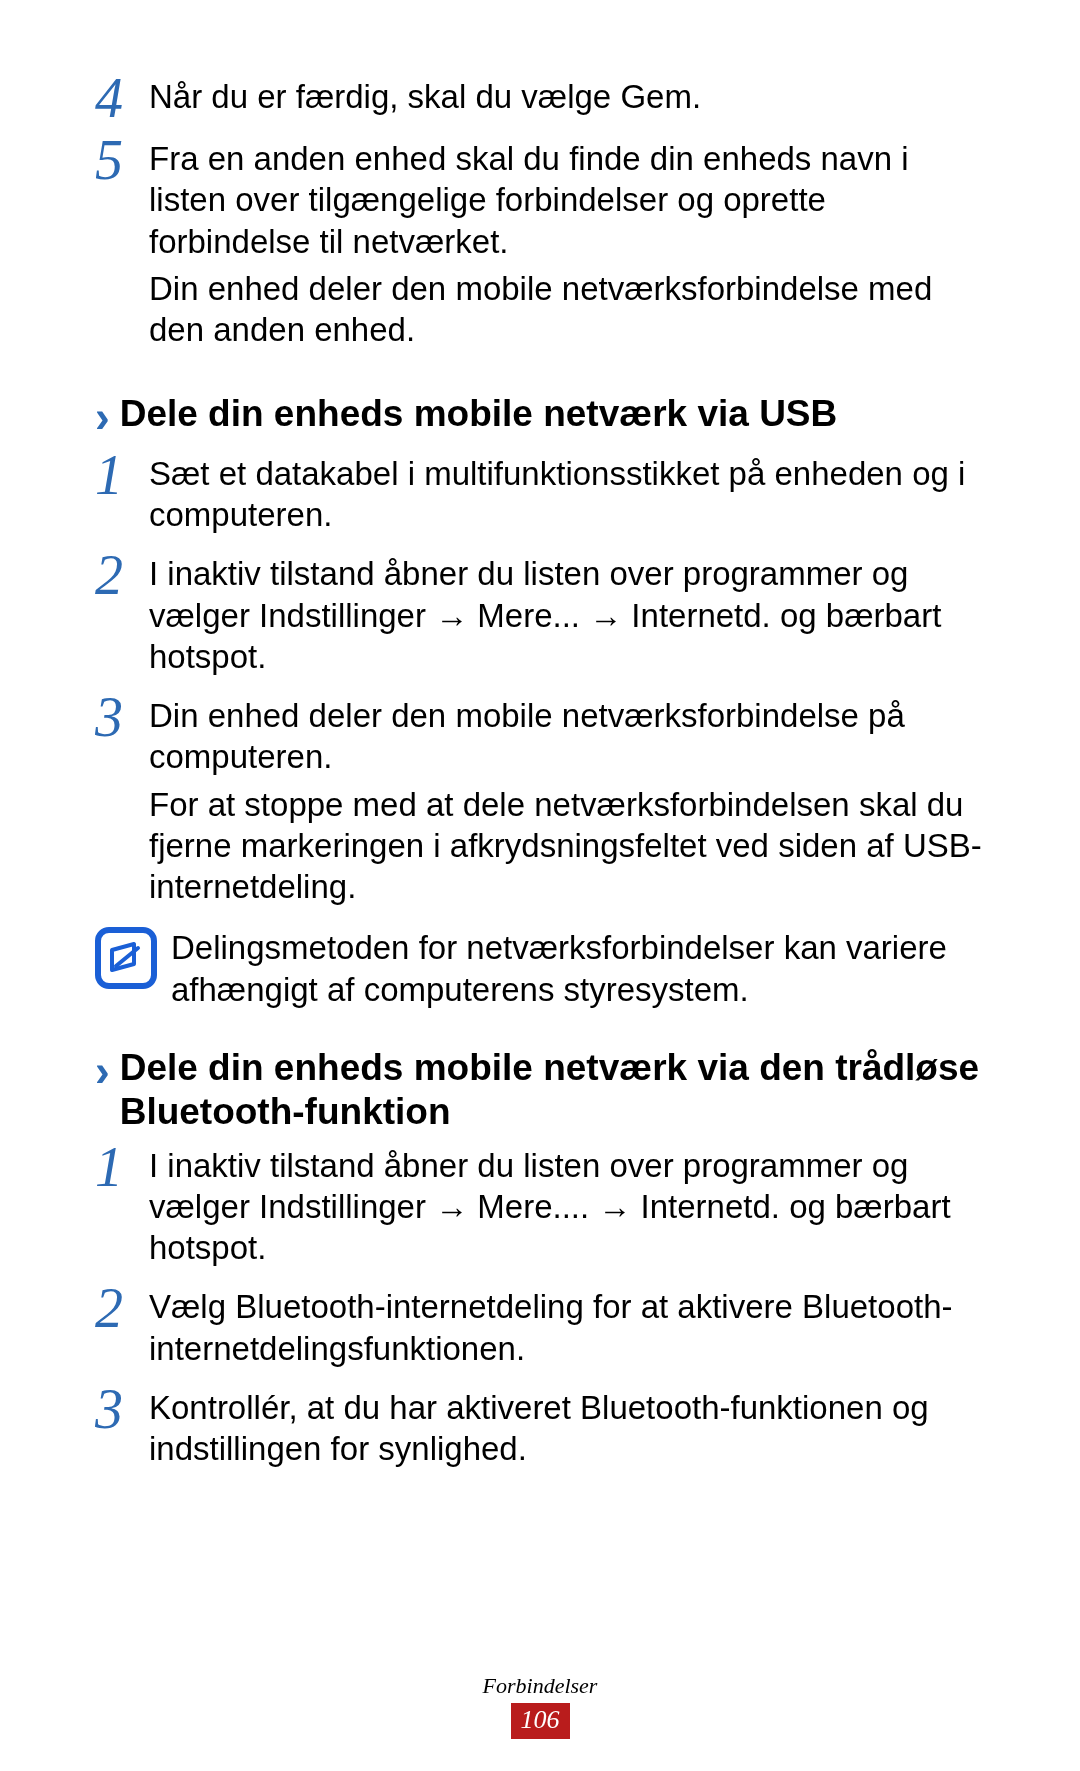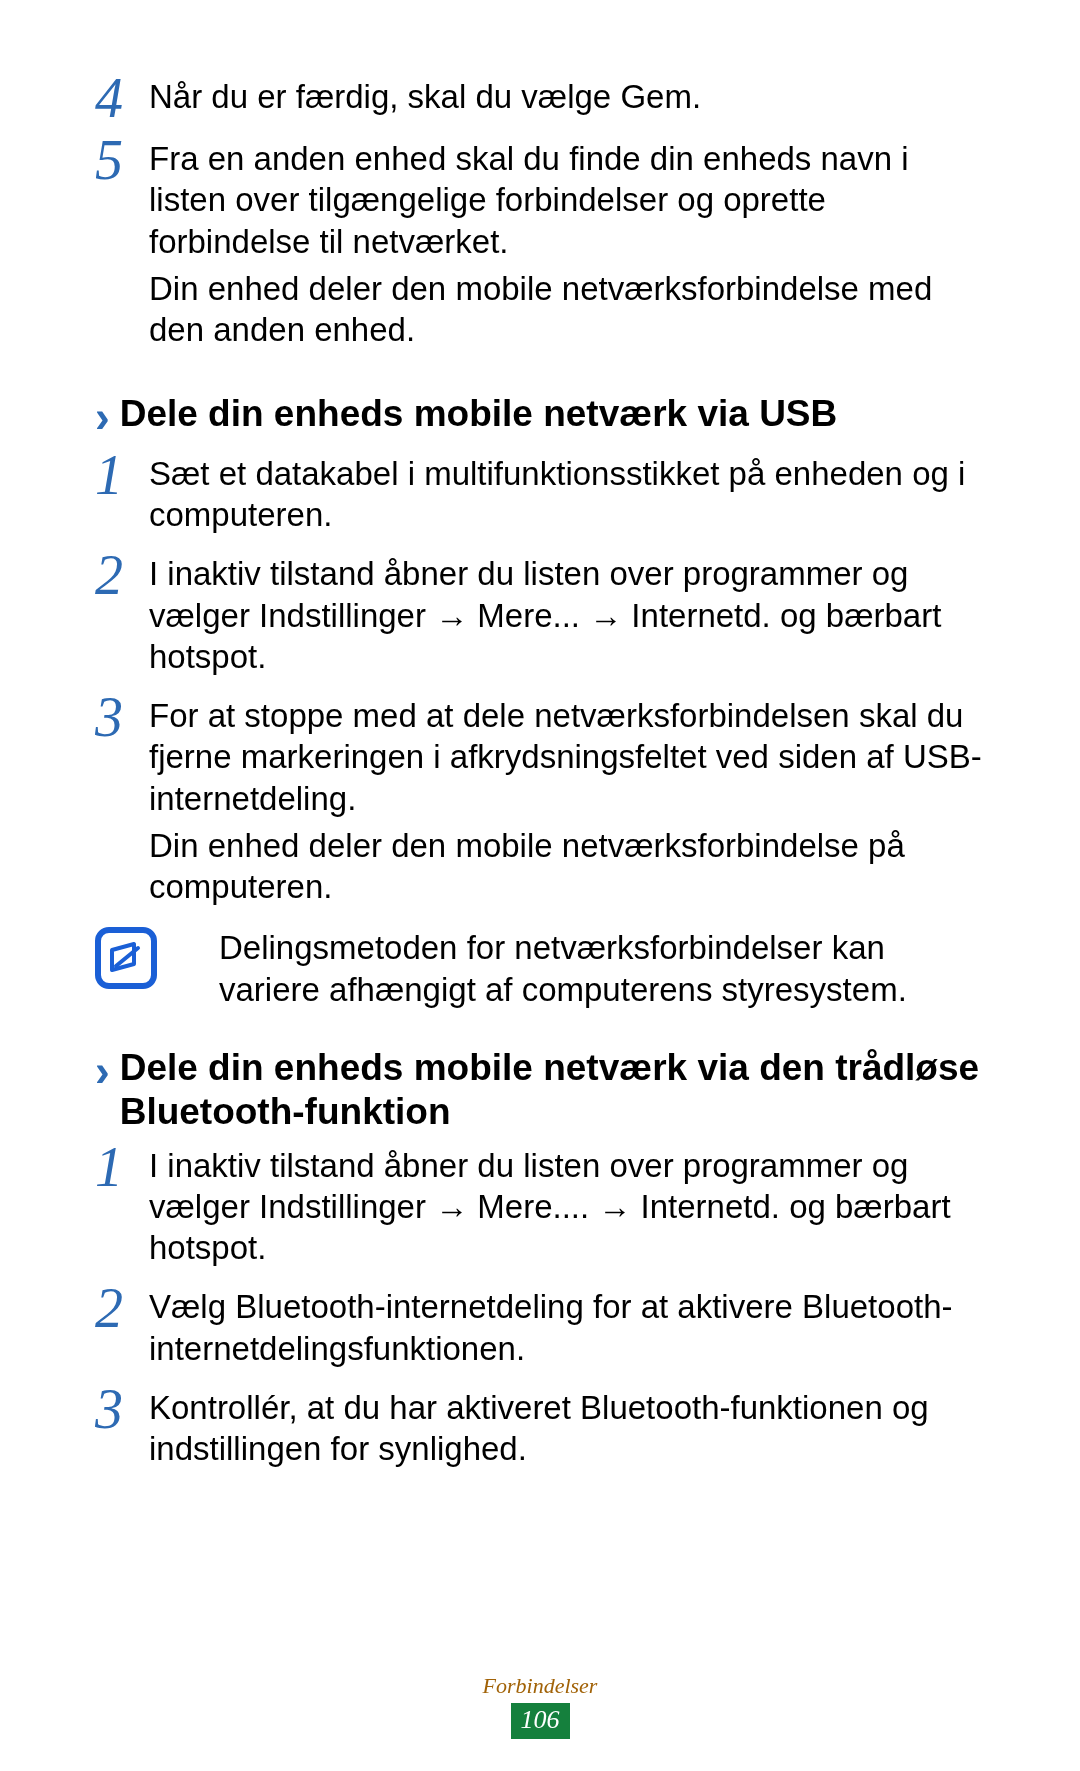--- a/index.html
+++ b/index.html
@@ -61,21 +61,20 @@
   .heading-text {
     font-size: 37px;
     font-weight: 700;
     line-height: 1.2;
     flex: 1;
   }
   .note {
     display: flex;
     align-items: flex-start;
     margin-top: 8px;
-    gap: 48px;
   }
   .note-icon {
     width: 62px;
     height: 62px;
     flex-shrink: 0;
     border: 6px solid #1a5fd6;
     border-radius: 14px;
     box-sizing: border-box;
     display: flex;
     align-items: center;
@@ -94,26 +93,26 @@
     position: absolute;
     bottom: 32px;
     left: 0;
     width: 1080px;
     text-align: center;
   }
   .footer-section {
     font-style: italic;
     font-size: 22px;
     font-family: Georgia, "Times New Roman", serif;
-    color: #a16207;
+    color: #000000;
   }
   .footer-page {
     margin-top: 4px;
     display: inline-block;
-    background: #15803d;
+    background: #b91c1c;
     color: #fff;
     font-family: Georgia, "Times New Roman", serif;
     font-style: italic;
     font-size: 26px;
     padding: 0 10px 2px 10px;
     line-height: 1.3;
   }
   b { font-weight: 400; }
 </style>
 </head>
@@ -150,22 +149,22 @@
       </div>
       <div class="step">
         <div class="step-num">2</div>
         <div class="step-body">
           <div class="para"><span><span>I inaktiv tilstand åbner du listen over programmer og vælger </span><b>Indstillinger</b><span> → </span><b>Mere...</b><span> → </span><b>Internetd. og bærbart hotspot</b><span>.</span></span></div>
         </div>
       </div>
       <div class="step">
         <div class="step-num">3</div>
         <div class="step-body">
+          <div class="para"><span><span>Din enhed deler den mobile netværksforbindelse på computeren.</span></span></div>
           <div class="para"><span><span>For at stoppe med at dele netværksforbindelsen skal du fjerne markeringen i afkrydsningsfeltet ved siden af </span><b>USB-internetdeling</b><span>.</span></span></div>
-          <div class="para"><span><span>Din enhed deler den mobile netværksforbindelse på computeren.</span></span></div>
         </div>
       </div>
     </div>
 
   <div class="note">
     <span class="note-icon">
       <svg width="36" height="36" viewBox="0 0 36 36">
         <path d="M4 30 L4 10 L26 4 L26 24 Z" fill="none" stroke="#1a5fd6" stroke-width="4" stroke-linejoin="round"></path>
         <path d="M8 26 L30 8" fill="none" stroke="#1a5fd6" stroke-width="4" stroke-linecap="round"></path>
       </svg>

